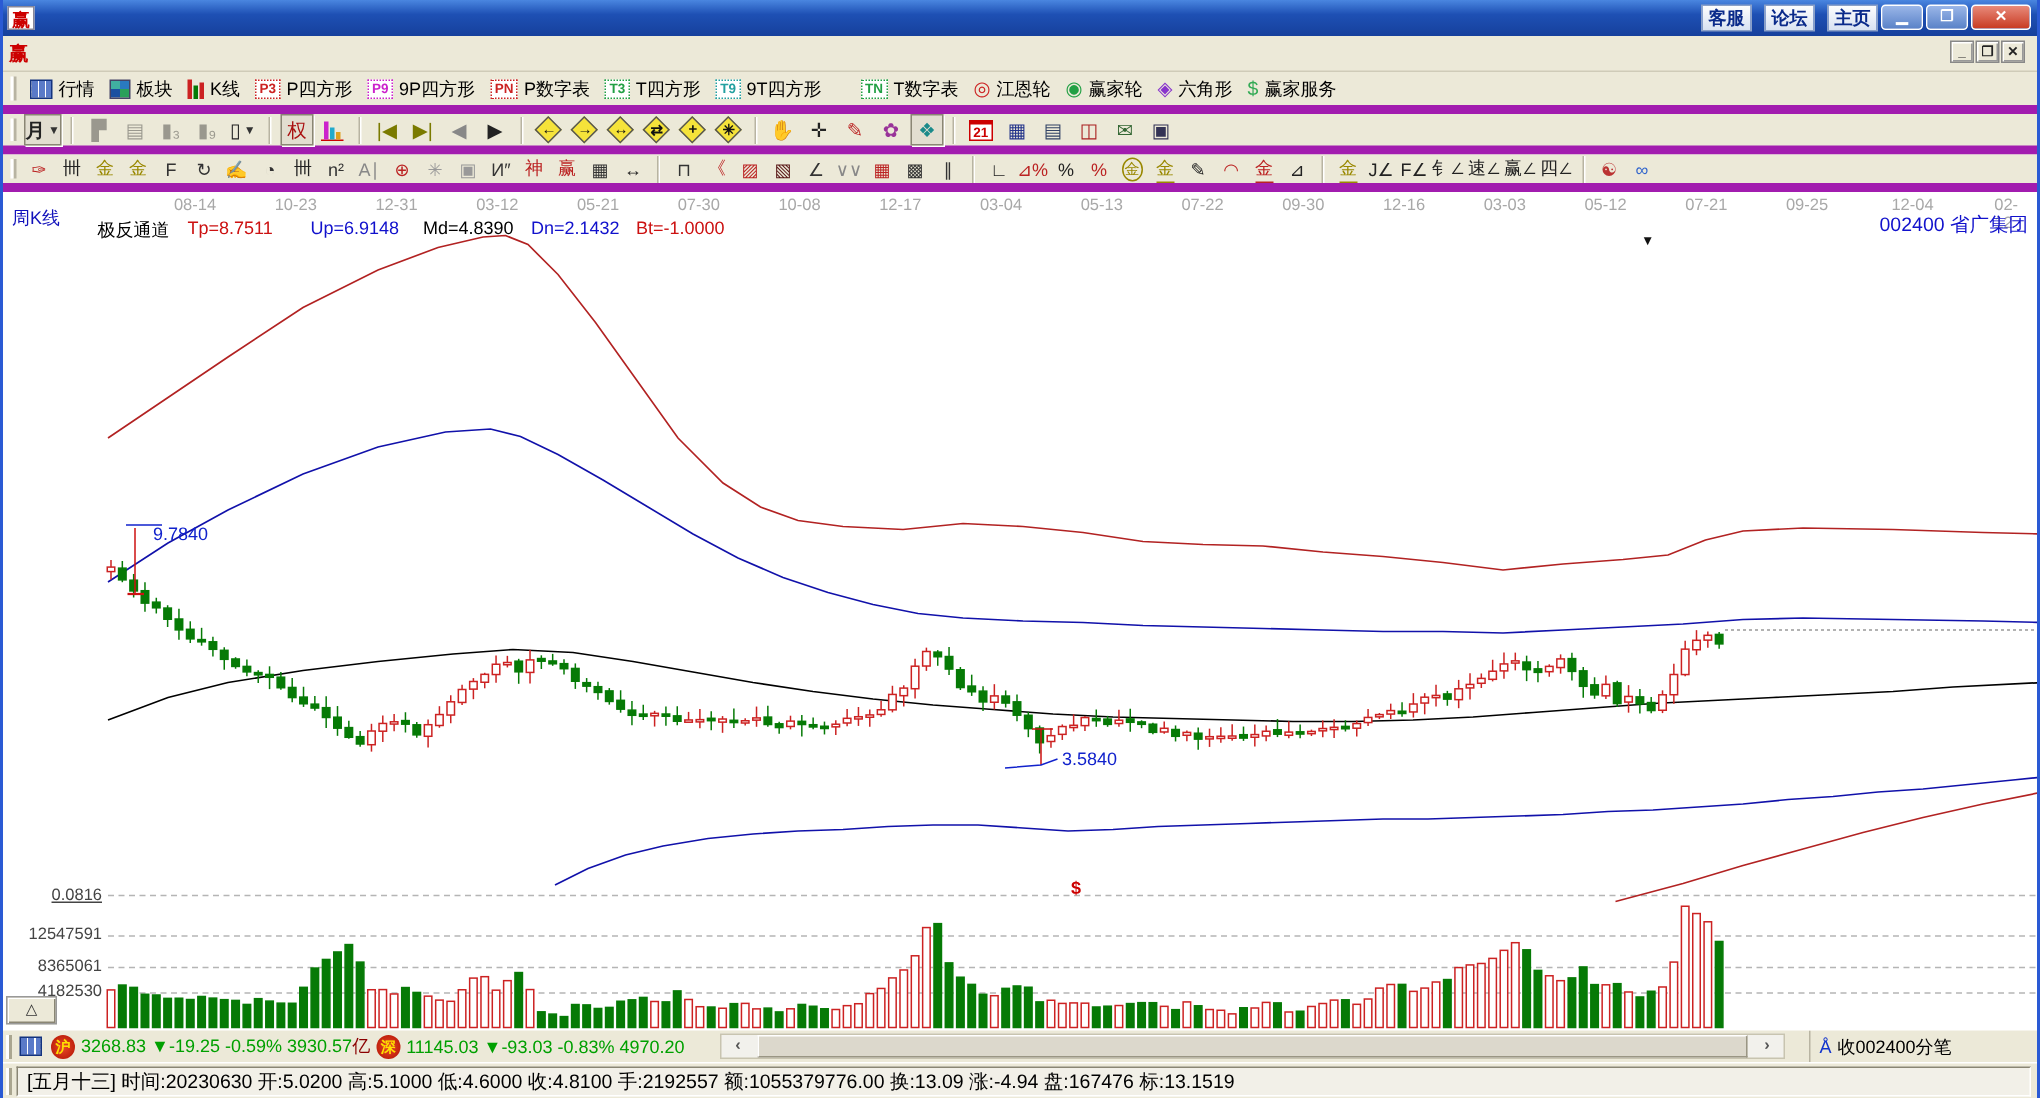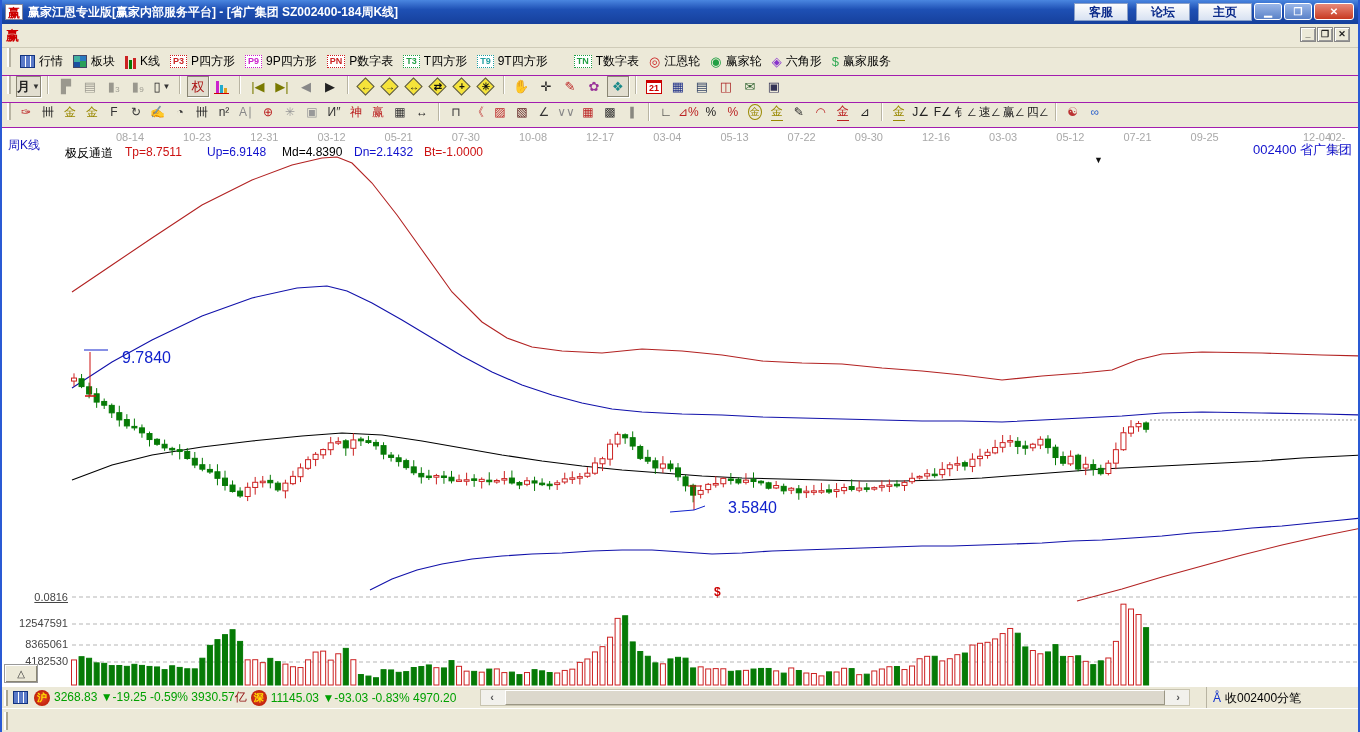--- a/index.html
+++ b/index.html
@@ -2,35 +2,35 @@
 <html><head>
 <meta charset="utf-8">
 <style>
   * { margin:0; padding:0; box-sizing:border-box; }
   html,body { width:1360px; height:732px; overflow:hidden; font-family:"Liberation Sans",sans-serif; background:#ece9d8; }
   #app { position:relative; width:1360px; height:732px; background:#fff; border-left:2px solid #2a5ad4; border-right:2px solid #2a5ad4; }
 
   
   #titlebar { height:24px; background:linear-gradient(180deg,#4a86e0 0%,#1e50b4 40%,#16409c 100%); display:flex; align-items:center; color:#fff; font-size:12px; font-weight:bold; position:relative; }
   #titlebar .logo { width:18px; height:16px; background:#fff; color:#c00; font-weight:bold; text-align:center; line-height:16px; margin:0 5px 0 3px; font-size:12px; border:1px solid #889; }
-  .tb-btn { background:linear-gradient(180deg,#fdfdfd,#d8e2f2); color:#0a2a8a; border:1px solid #8aa0c8; font-weight:bold; font-size:12px; height:18px; padding:0 14px; margin-right:8px; line-height:16px; }
+  .tb-btn { background:linear-gradient(180deg,#fdfdfd,#d8e2f2); color:#0a2a8a; border:1px solid #8aa0c8; font-weight:bold; font-size:12px; height:18px; padding:0 4px; margin-right:8px; line-height:16px; }
   #title-right { position:absolute; right:98px; top:3px; display:flex; }
   #win-ctrls { position:absolute; right:4px; top:3px; display:flex; gap:2px; }
   .wbtn { width:28px; height:17px; border:1px solid #fff; border-radius:3px; background:linear-gradient(180deg,#9ab6e8,#5a82c8); color:#fff; font-size:10px; line-height:15px; text-align:center; font-weight:bold; }
   .wbtn.close { background:linear-gradient(180deg,#e88a7a,#c83a22); width:40px; }
 
   
   #menubar { height:24px; background:#ece9d8; border-bottom:1px solid #cfcbb8; display:flex; align-items:center; font-size:12px; position:relative; }
   #menubar .logo2 { color:#c00; font-weight:bold; margin:0 8px 0 4px; font-size:13px; }
   .menu-item { padding:3px 9px; color:#000; }
   #mdi-ctrls { position:absolute; right:8px; top:3px; display:flex; gap:1px; }
   .mbtn { width:16px; height:15px; border:1px solid #888; background:#ece9d8; box-shadow:1px 1px 0 #fff inset,-1px -1px 0 #999 inset; font-size:9px; line-height:13px; text-align:center; font-weight:bold; color:#222; }
 
   
-  .toolbar { background:#ece9d8; border-bottom:1px solid #a21caf; display:flex; padding-left:4px; position:relative; }
+  .toolbar { background:#ece9d8; border-bottom:6px solid #a21caf; display:flex; align-items:center; padding-left:4px; position:relative; }
   #tb1 { height:28px; }
   #tb2 { height:27px; }
   #tb3 { height:25px; }
   .tbar-grip { width:4px; height:70%; border-left:2px solid #fff; border-right:2px solid #b8b4a2; margin:0 4px 0 1px; }
   .tbtn { display:inline-flex; align-items:center; gap:4px; padding:2px 5px; font-size:12px; color:#000; white-space:nowrap; }
   .tbtn .glyph { font-size:13px; line-height:14px; }
   .badge { display:inline-block; font-size:9px; font-weight:bold; line-height:11px; padding:0 2px; border:1px dotted; background:#fff; }
   .sep { width:2px; height:18px; border-left:1px solid #b8b4a2; border-right:1px solid #fff; margin:0 5px; }
   .ibtn { display:inline-flex; align-items:center; justify-content:center; min-width:22px; height:21px; font-size:13px; margin:0 1px; color:#222; }
   .ibtn.small { min-width:20px; height:18px; font-size:12px; }
@@ -51,21 +51,21 @@
   .blocksicon { display:inline-block; width:14px; height:13px;
     background:conic-gradient(#2a7ac0 0 25%,#2aa05a 0 50%,#1a50a0 0 75%,#40b0a0 0); border:1px solid #446; }
 
   
   #chart { position:relative; height:558px; background:#fff; overflow:hidden; font-size:11px; }
   #chart svg { position:absolute; left:0; top:0; }
   .date-lbl { position:absolute; top:3px; transform:translateX(-50%); color:#a8a8a8; font-size:11px; }
   #panel-lbl { position:absolute; left:6px; top:9px; color:#1111bb; font-size:12px; }
   .ind { position:absolute; top:17px; font-size:12px; }
   #stock-id { position:absolute; right:6px; top:13px; color:#1111cc; font-size:13px; font-weight:normal; }
-  .anno { position:absolute; color:#1122cc; font-size:16px;margin-left:20px; }
+  .anno { position:absolute; color:#1122cc; font-size:12px; }
   .vlabel { position:absolute; color:#444; font-size:11px; text-align:right; width:64px; }
   #dollar { position:absolute; color:#cc0000; font-size:12px; font-weight:bold; }
   #tri-marker { position:absolute; color:#111; font-size:9px; }
   #expand-btn { position:absolute; left:2px; top:536px; width:34px; height:19px; background:#ece9d8; border:1px solid #999; box-shadow:1px 1px 0 #fff inset,-1px -1px 0 #8a8674 inset; font-size:10px; text-align:center; line-height:17px; color:#333; }
 
   
   #sb1 { height:22px; background:#ece9d8; border-top:1px solid #fff; position:relative; font-size:12px; display:flex; align-items:center; overflow:hidden; }
   #sb1 .grip { width:3px; height:16px; border-left:2px solid #fff; border-right:2px solid #aaa690; margin:0 3px 0 2px; }
   .mkt-ico { display:inline-flex; width:16px; height:16px; border-radius:50%; background:radial-gradient(#e84a2a,#b01000); color:#ffe000; font-size:10px; font-weight:bold; align-items:center; justify-content:center; margin:0 4px; }
   .idx-text { color:#00a000; white-space:nowrap; }
@@ -79,21 +79,20 @@
   #sb2 .grip { width:3px; height:18px; border-left:2px solid #fff; border-right:2px solid #aaa690; margin:0 3px 0 2px; }
   #info-field { flex:1; height:20px; margin-right:4px; border:1px solid #8a8674; border-bottom-color:#fff; border-right-color:#fff; background:#f2f0e8; font-size:13px; line-height:18px; padding-left:6px; color:#000; white-space:nowrap; overflow:hidden; }
 </style>
 </head>
 <body>
 
 <div id="app">
 
   <div id="titlebar">
     <span class="logo">赢</span>
-    <span>赢家江恩专业版[赢家内部服务平台] - [省广集团  SZ002400-184周K线]</span>
     <span id="title-right">
         <span class="tb-btn">客服</span>
         <span class="tb-btn">论坛</span>
         <span class="tb-btn">主页</span>
       </span>
     <span id="win-ctrls">
       <span class="wbtn">▁</span>
       <span class="wbtn">❐</span>
       <span class="wbtn close">✕</span>
     </span>
@@ -883,21 +882,21 @@
         <span class="date-lbl" style="left: 598.167px;">12-17</span>
         <span class="date-lbl" style="left: 665.333px;">03-04</span>
         <span class="date-lbl" style="left: 732.5px;">05-13</span>
         <span class="date-lbl" style="left: 799.667px;">07-22</span>
         <span class="date-lbl" style="left: 866.833px;">09-30</span>
         <span class="date-lbl" style="left: 934px;">12-16</span>
         <span class="date-lbl" style="left: 1001.17px;">03-03</span>
         <span class="date-lbl" style="left: 1068.33px;">05-12</span>
         <span class="date-lbl" style="left: 1135.5px;">07-21</span>
         <span class="date-lbl" style="left: 1202.67px;">09-25</span>
-        <span class="date-lbl" style="left: 1315px;">12-04</span>
+        <span class="date-lbl" style="left: 1273px;">12-04</span>
         <span class="date-lbl" style="left: 1337px;">02-12</span>
       </div>
     <span id="panel-lbl">周K线</span>
     <span class="ind" style="left:63px;color:#000">极反通道</span>
     <span class="ind" style="left:123px;color:#cc1111">Tp=8.7511</span>
     <span class="ind" style="left:205px;color:#1111cc">Up=6.9148</span>
     <span class="ind" style="left:280px;color:#000">Md=4.8390</span>
     <span class="ind" style="left:352px;color:#1111cc">Dn=2.1432</span>
     <span class="ind" style="left:422px;color:#cc1111">Bt=-1.0000</span>
     <span id="stock-id">002400  省广集团</span>
@@ -939,15 +938,16 @@
       <span class="sc-arrow">›</span>
     </span>
     <span id="sb1-right">
       <span class="ant-ico">Å</span>
       <span>收002400分笔</span>
     </span>
   </div>
 
   <div id="sb2">
     <span class="grip"></span>
+    <div id="info-field">[五月十三] 时间:20230630 开:5.0200 高:5.1000 低:4.6000 收:4.8100 手:2192557 额:1055379776.00 换:13.09 涨:-4.94 盘:167476 标:13.1519</div>
   </div>
 
 </div>
 
 </body></html>

